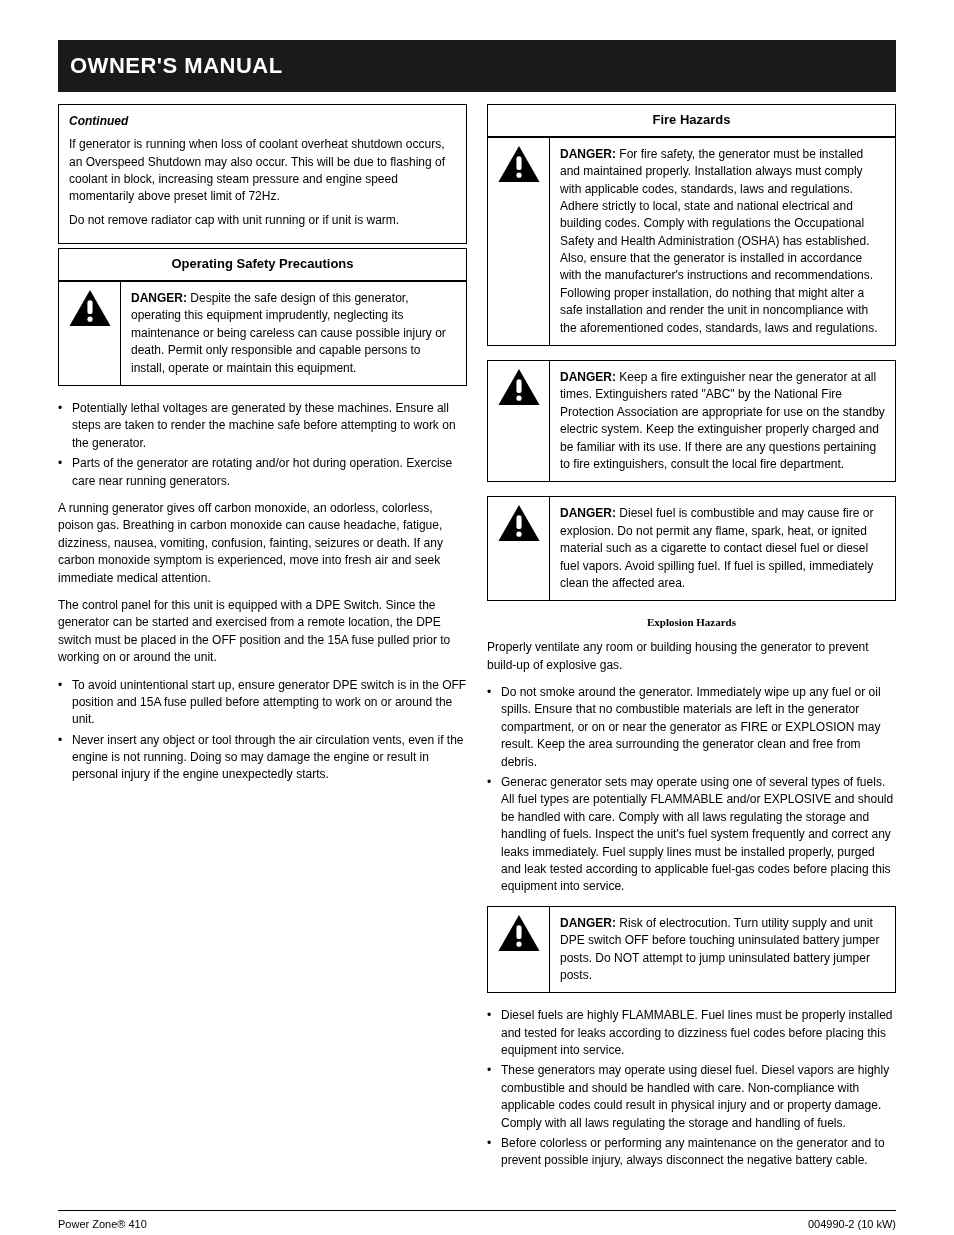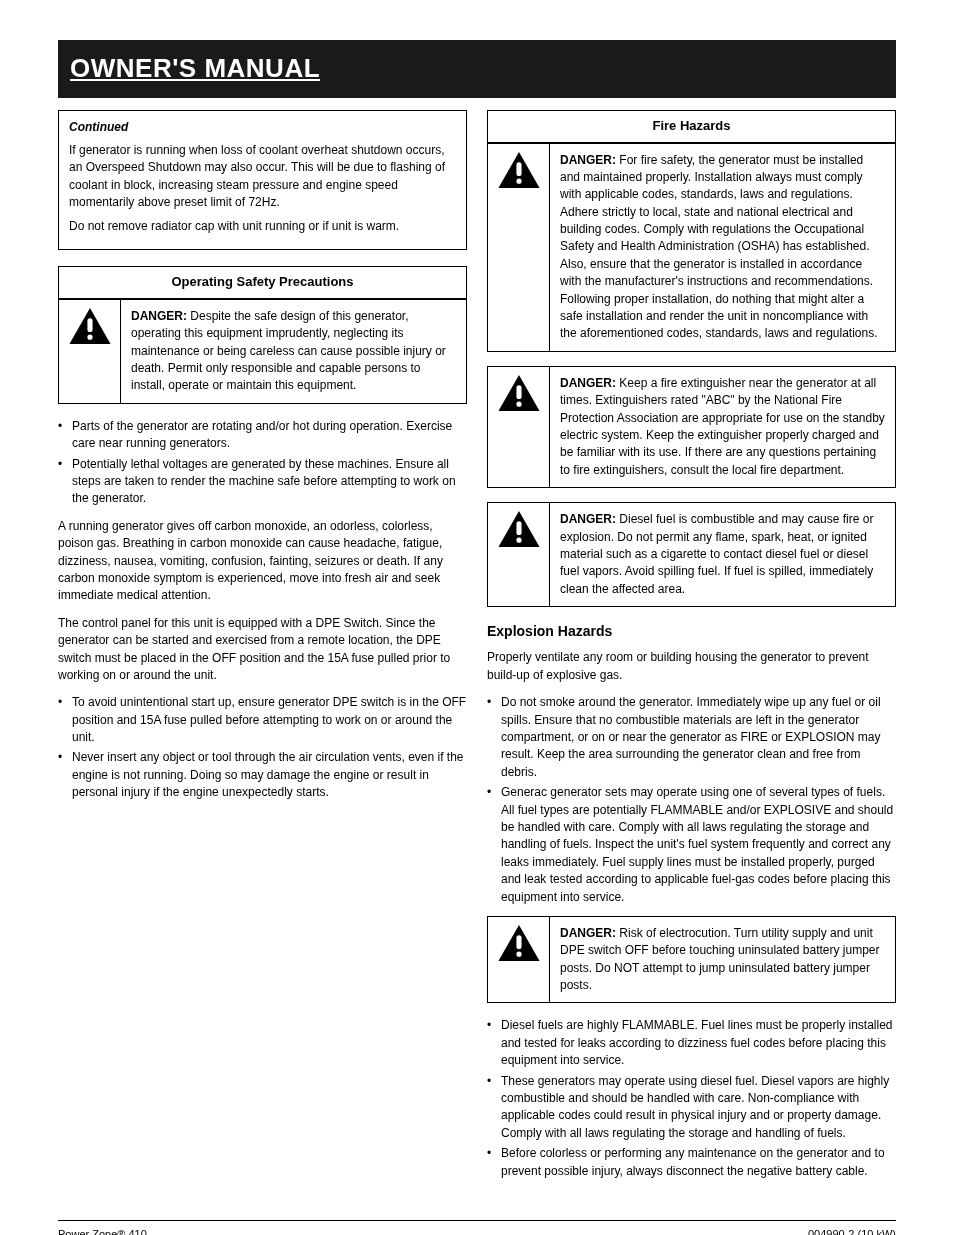--- a/index.html
+++ b/index.html
@@ -11,27 +11,27 @@
     color: #000;
     background: #fff;
     padding: 40px 58px 20px 58px;
   }
   .banner {
     background: #1a1a1a;
     color: #fff;
     padding: 10px 12px;
     margin-bottom: 12px;
   }
-  .banner h1 { font-size: 26px; font-weight: bold; letter-spacing: .5px; text-decoration: underline; }
+  .banner h1 { font-size: 22px; font-weight: bold; letter-spacing: .5px; }
   .columns { display: flex; gap: 20px; }
   .col { flex: 1; min-width: 0; }
   .box {
     border: 1.5px solid #000;
     padding: 8px 10px;
-    margin-bottom: 16px;
+    margin-bottom: 4px;
   }
   .box p { margin-bottom: 6px; }
   .section-hdr {
     border: 1.5px solid #000;
     padding: 6px 8px;
     font-weight: bold;
     text-align: center;
     font-size: 13px;
   }
   .warn-box {
@@ -50,21 +50,21 @@
   .warn-text {
     padding: 8px 10px;
     flex: 1;
   }
   .warn-text .lead { font-weight: bold; }
   .para { margin-bottom: 10px; }
   .bul-list { list-style: none; padding-left: 14px; margin-bottom: 10px; }
   .bul-list li { text-indent: -14px; padding-left: 0; margin-bottom: 3px; }
   .bul-list li::before { content: "•"; display: inline-block; width: 14px; text-indent: 0; }
   .bold { font-weight: bold; }
-  .sub-hdr { font-weight: bold; text-align: left; margin: 14px 0 8px; font-size: 14px; }
+  .sub-hdr { font-weight: bold; text-align: center; margin: 14px 0 8px; font-size: 11px; font-family: Liberation Serif, serif; }
   .footer {
     border-top: 1px solid #000;
     margin-top: 30px;
     padding-top: 6px;
     display: flex;
     justify-content: space-between;
     font-size: 11px;
   }
   .footer .left { text-align: left; }
   .footer .right { text-align: right; }
@@ -96,22 +96,22 @@
           <rect x="21" y="12" width="6" height="16" fill="#fff" rx="3"></rect>
           <circle cx="24" cy="34" r="3" fill="#fff"></circle>
         </svg>
       </div>
       <div class="warn-text">
         <span class="lead">DANGER:</span><span> Despite the safe design of this generator, operating this equipment imprudently, neglecting its maintenance or being careless can cause possible injury or death. Permit only responsible and capable persons to install, operate or maintain this equipment.</span>
       </div>
     </div>
 
     <ul class="bul-list">
+      <li>Potentially lethal voltages are generated by these machines. Ensure all steps are taken to render the machine safe before attempting to work on the generator.</li>
       <li>Parts of the generator are rotating and/or hot during opera­tion. Exercise care near running generators.</li>
-      <li>Potentially lethal voltages are generated by these machines. Ensure all steps are taken to render the machine safe before attempting to work on the generator.</li>
     </ul>
 
     <p class="para">A running generator gives off carbon monoxide, an odorless, colorless, poison gas. Breathing in carbon monoxide can cause headache, fatigue, dizziness, nausea, vomiting, confusion, faint­ing, seizures or death. If any carbon monoxide symptom is expe­rienced, move into fresh air and seek immediate medical attention.</p>
     <p class="para">The control panel for this unit is equipped with a DPE Switch. Since the generator can be started and exercised from a remote location, the DPE switch must be placed in the OFF position and the 15A fuse pulled prior to working on or around the unit.</p>
 
     <ul class="bul-list">
       <li>To avoid unintentional start up, ensure generator DPE switch is in the OFF position and 15A fuse pulled before attempting to work on or around the unit.</li>
       <li>Never insert any object or tool through the air circulation vents, even if the engine is not running. Doing so may dam­age the engine or result in personal injury if the engine unex­pectedly starts.</li>
     </ul>
 

